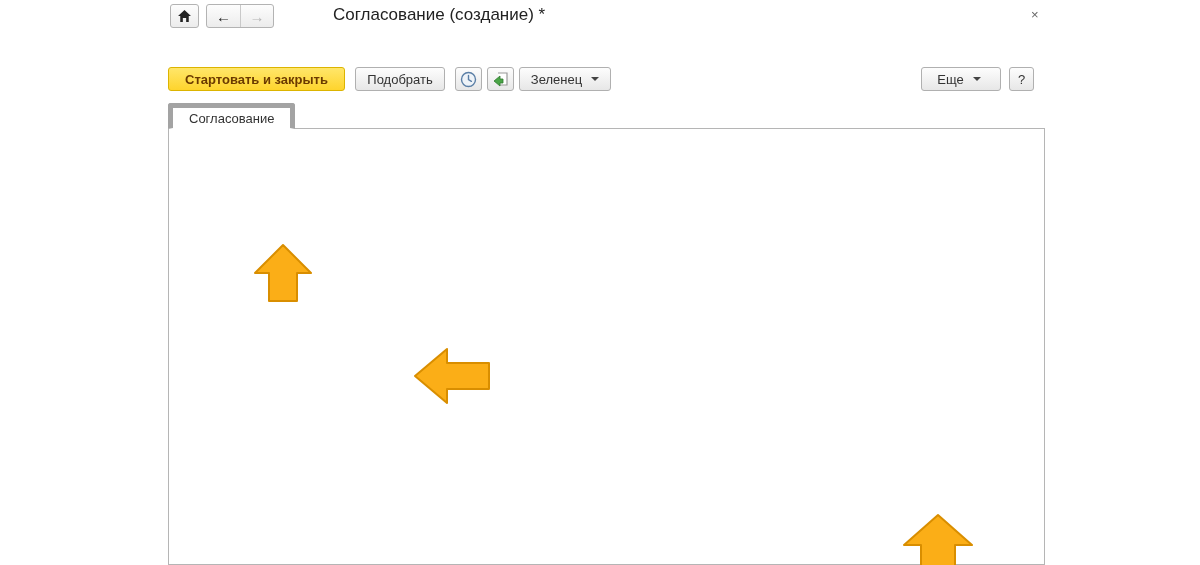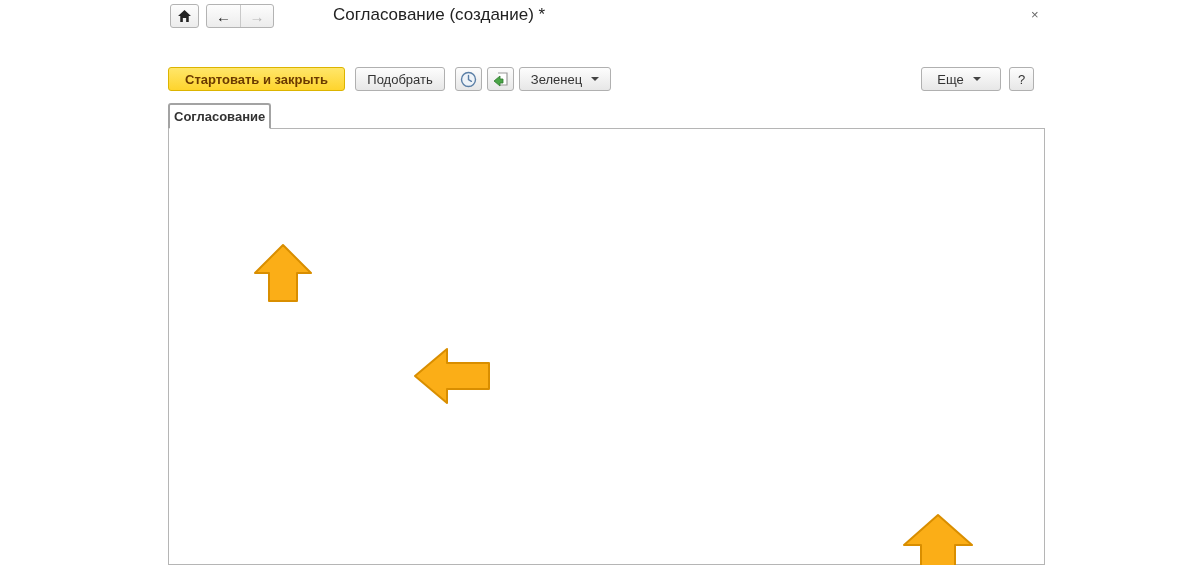--- a/index.html
+++ b/index.html
@@ -51,22 +51,22 @@
     border-top:4px solid #444; margin-left:9px;
   }
   .icon-btn {
     width:27px; height:24px; border:1px solid #b0b0b0; border-radius:3px;
     background:linear-gradient(#fdfdfd,#e7e7e7);
     display:flex; align-items:center; justify-content:center; cursor:pointer;
   }
 
   
   .tab {
-    position:absolute; height:25px; padding:0 4px; display:flex; align-items:center;
-    font-size:13px; cursor:pointer; border:2px solid #a3a3a3; border-radius:3px 3px 0 0;font-weight:bold;
+    position:absolute; height:25px; padding:0 16px; display:flex; align-items:center;
+    font-size:13px; cursor:pointer; border:5px solid #a3a3a3; border-radius:3px 3px 0 0;
   }
   .tab-active { background:#fff; border-bottom:1px solid #fff; z-index:3; color:#333; height:26px; }
   .tab-idle   { background:#e9e9e9; color:#444; }
 
   .panel {
     position:absolute; left:168px; top:128px; width:877px; height:437px;
     border:1px solid #b5b5b5; background:#fff; z-index:1;
   }
 
   

